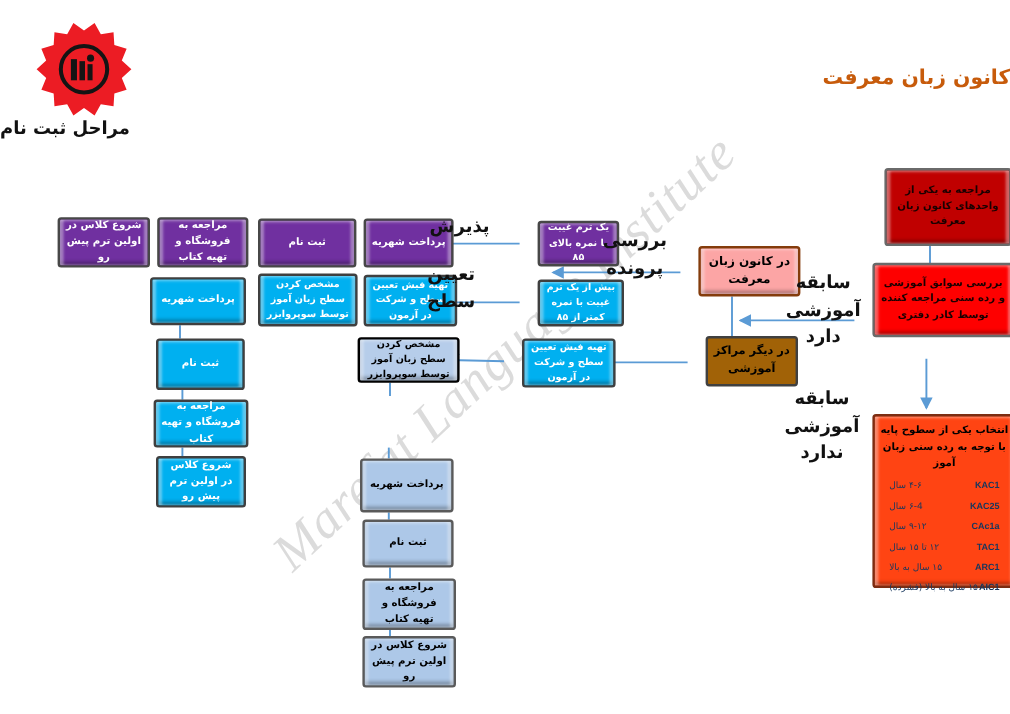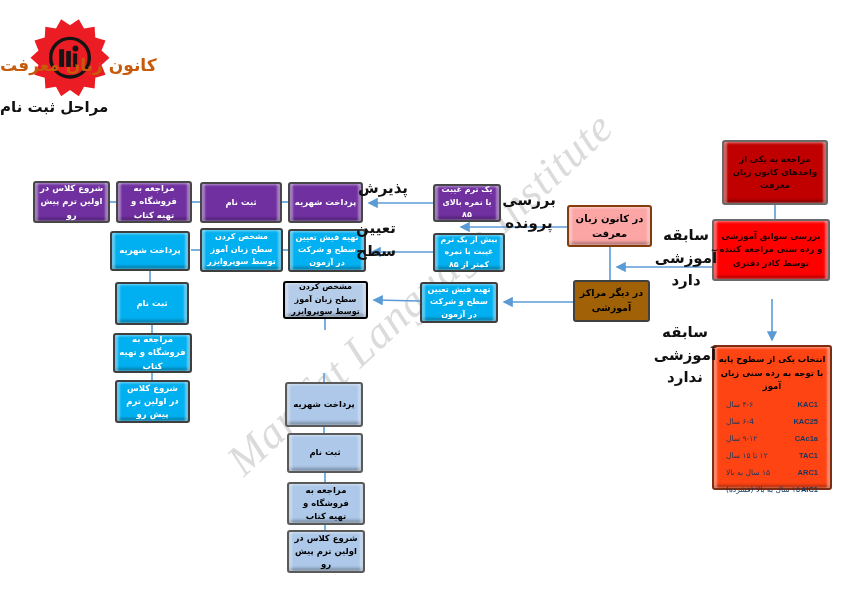--- a/index.html
+++ b/index.html
@@ -3,27 +3,27 @@
 <meta charset="utf-8">
 <style>
   html,body{margin:0;padding:0;background:#fff;}
   #canvas{position:relative;width:842px;height:595px;background:#fff;overflow:hidden;
           font-family:"DejaVu Sans",sans-serif;}
   .watermark{position:absolute;left:110px;top:268px;width:620px;text-align:center;
              transform:rotate(-43deg);font-family:"Liberation Serif",serif;font-style:italic;
              font-size:44px;color:#c6c6c6;opacity:.62;letter-spacing:1px;z-index:1;white-space:nowrap;}
   .edges{position:absolute;left:0;top:0;z-index:2;}
   .logo{position:absolute;left:28px;top:14px;width:84px;height:84px;z-index:3;}
-  .main-title{position:absolute;left:0;right:0;top:55px;text-align:left;color:#c75b0b;
+  .main-title{position:absolute;left:0;right:0;top:55px;text-align:right;color:#c75b0b;
               font-size:17px;font-weight:bold;z-index:3;direction:rtl;}
   .sub-title{position:absolute;left:0;right:0;top:98px;text-align:left;color:#111;
              font-size:15px;font-weight:bold;z-index:3;direction:rtl;}
   .node{position:absolute;display:flex;align-items:center;justify-content:center;text-align:center;
         font-weight:bold;font-size:8.5px;line-height:1.55;border-radius:3px;box-sizing:border-box;
-        padding:2px 4px;direction:rtl;z-index:3;}
+        padding:2px 4px;direction:rtl;z-index:3;margin-left:15px;}
   .bevel{box-shadow:inset 3px 0 2px rgba(255,255,255,.38),inset -3px 0 2px rgba(255,255,255,.38),
          inset 0 -3px 3px rgba(0,0,0,.28),inset 0 2px 2px rgba(255,255,255,.18);}
   .purple{background:#7030A0;color:#fff;border:2px solid #474747;}
   .cyan{background:#00B0F0;color:#fff;border:2px solid #3f3f3f;}
   .lblue{background:#ADC8E8;color:#000;border:2px solid #5a5a5a;}
   .lblue.strong{border:2.5px solid #000;background:#B6CDEA;}
   .red1{background:#C00000;color:#1a0000;border:2px solid #6a6a6a;}
   .red2{background:#FE0000;color:#1a0000;border:2px solid #6a6a6a;}
   .red3{background:#FF4413;color:#000;border:2.5px solid #7c2d12;flex-direction:column;
         justify-content:space-between;padding-top:6px;}

